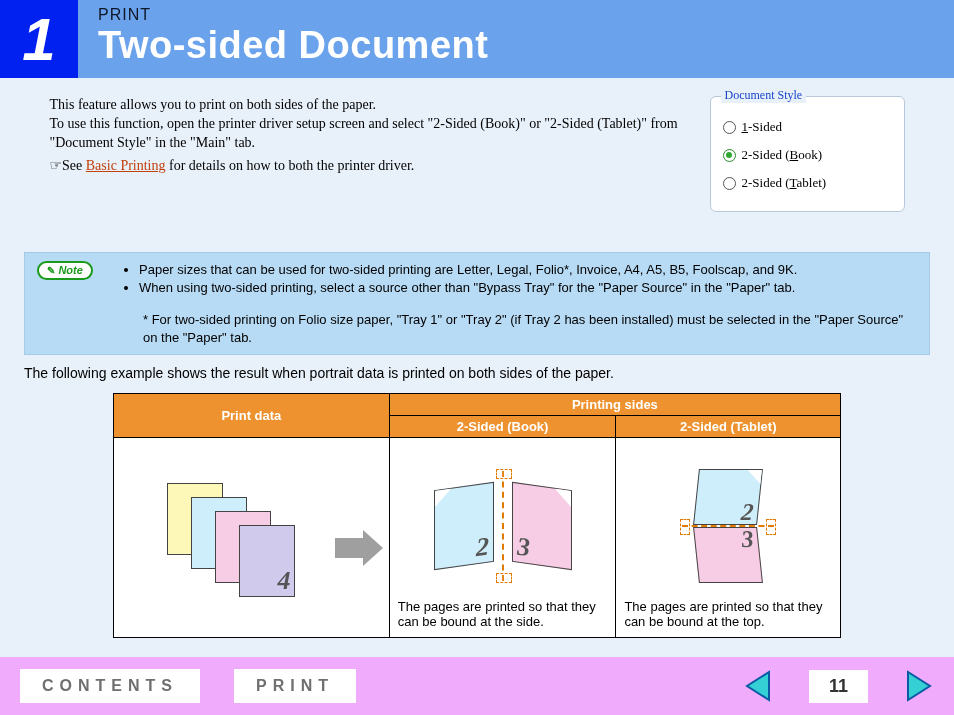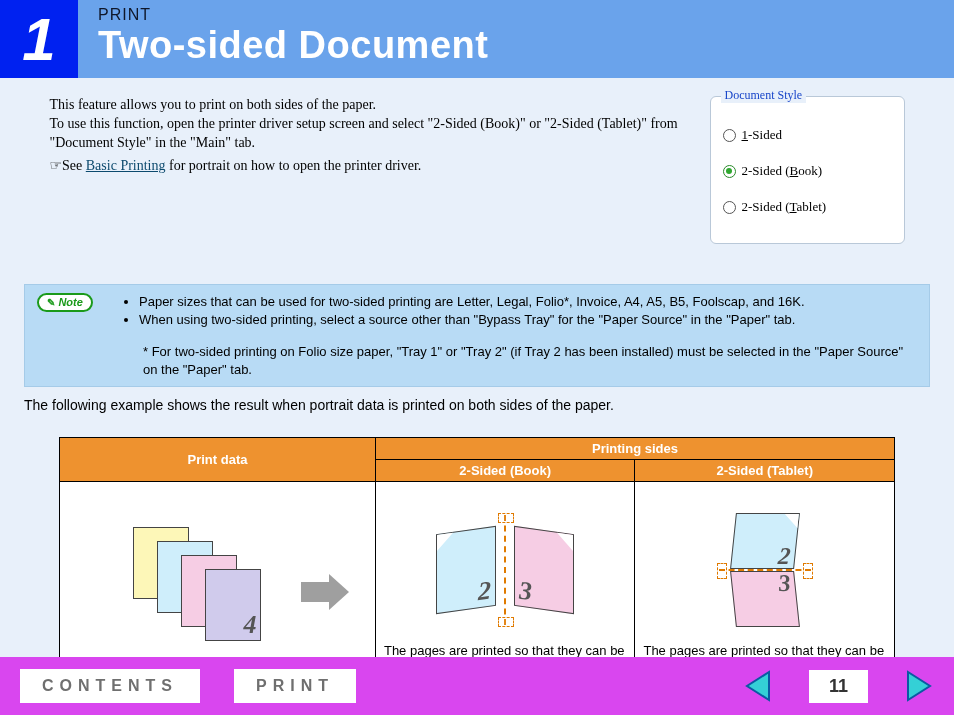--- a/index.html
+++ b/index.html
@@ -7,34 +7,34 @@
   .header { background: #6aa3eb; height: 78px; display: flex; align-items: stretch; }
   .chapter-box { background: #0021f0; color: #fff; width: 78px; font-size: 60px; font-weight: bold; font-style: italic; display: flex; align-items: center; justify-content: center; }
   .header-text { padding: 6px 0 0 20px; }
   .breadcrumb { color: #0f172a; font-size: 16px; font-weight: normal; letter-spacing: 1px; }
   .title { color: #fff; font-size: 38px; font-weight: bold; letter-spacing: 0.5px; }
   .content { padding: 18px 24px 0 24px; position: relative; }
   .intro-row { display: flex; justify-content: center; font-family: Liberation Serif, serif; }
   .intro-text { font-size: 14px; line-height: 1.35; max-width: 660px; }
   .see-line { margin-top: 4px; }
   .pointer-icon { font-size: 14px; }
-  .link { color: #0c4a6e; text-decoration: underline; }
+  .link { color: #c2410c; text-decoration: underline; }
   .docstyle-box { border: 1px solid #b9c8d8; border-radius: 6px; width: 195px; padding: 10px 24px 8px 12px; position: relative; background: #fff; font-size: 13px; }
   .docstyle-legend { position: absolute; top: -9px; left: 10px; background: #e8f0fa; padding: 0 4px; color: #1845c9; font-size: 12px; }
-  .radio-row { display: flex; align-items: center; gap: 6px; margin: 20px 0; }
+  .radio-row { display: flex; align-items: center; gap: 6px; margin: 12px 0; }
   .radio { width: 13px; height: 13px; border: 1px solid #555; border-radius: 50%; display: inline-flex; align-items: center; justify-content: center; }
   .radio.selected { border-color: #2a8a2a; }
   .radio.selected::after { content: ""; width: 6px; height: 6px; background: #2fa82f; border-radius: 50%; }
   .note-box { background: #b8dbf5; border: 1px solid #a5cbe8; margin-top: 40px; padding: 8px 14px 8px 100px; position: relative; font-size: 13px; line-height: 1.35; }
   .note-badge { position: absolute; left: 12px; top: 8px; border: 2px solid #1a9a1a; border-radius: 12px; background: #fff; color: #1a9a1a; font-style: italic; font-weight: bold; font-size: 11px; padding: 0 8px; display: flex; align-items: center; gap: 3px; }
   .note-pencil { font-style: normal; font-size: 10px; }
   .note-list li { list-style: disc; margin-left: 14px; }
   .note-sub { margin-left: 18px; margin-top: 15px; }
   .example-text { font-size: 14px; margin-top: 10px; }
-  .result-table { border-collapse: collapse; margin: 24px auto 0 auto; width: 836px; }
+  .result-table { border-collapse: collapse; margin: 12px auto 0 auto; width: 728px; }
   .result-table th { color: #fff; font-weight: bold; font-size: 13px; padding: 3px; }
   .h-orange { background: #ee922f; }
   .h-orange-sub { background: #ee922f; border: 1px solid #000; }
   .result-table td { border: 1px solid #000; vertical-align: bottom; padding: 8px; background: #fff; }
   .diagram-cell { text-align: center; height: 200px; position: relative; }
   .caption { font-size: 13px; text-align: left; margin-top: 8px; }
   
   .stack-wrap { display: flex; align-items: center; justify-content: center; gap: 18px; height: 100%; }
   .stack { position: relative; width: 150px; height: 110px; }
   .page { position: absolute; width: 56px; height: 72px; border: 1px solid #444; }
@@ -63,21 +63,21 @@
   .tablet-wrap { display:flex; flex-direction:column; align-items:center; justify-content:center; height:130px; }
   .tab-top { width: 64px; height: 56px; background:#cfeefb; border:1px solid #444; position:relative; transform: skewX(-6deg);}
   .tab-bot { width: 64px; height: 56px; background:#f6cde4; border:1px solid #444; position:relative; transform: skewX(6deg);}
   .tab-spine { height:1px; border-top:2px dashed #e07a00; width: 92px; position:relative;}
   .tab-cap { position:absolute; height:16px; width:10px; border:1px dashed #e07a00; top:-8px;}
   .tab-cap.l{left:-2px;} .tab-cap.r{right:-2px;}
   .tn2 { position:absolute; right:4px; bottom:-2px; font-size:24px; font-style:italic; font-family:"Times New Roman",serif; color:#555; font-weight:bold;}
   .tn3 { position:absolute; right:4px; top:-2px; font-size:24px; font-style:italic; font-family:"Times New Roman",serif; color:#555; font-weight:bold;}
   .fold-corner-tab { position:absolute; top:0; right:0; width:0; height:0; border-top:14px solid #fff; border-left:14px solid transparent;}
   
-  .footer { position: absolute; bottom: 0; left: 0; right: 0; background: #d946ef; height: 58px; display: flex; align-items: center; padding: 0 20px; gap: 34px; }
+  .footer { position: absolute; bottom: 0; left: 0; right: 0; background: #f0abfc; height: 58px; display: flex; align-items: center; padding: 0 20px; gap: 34px; }
   .nav-btn { background: #fff; padding: 8px 22px; color: #6f6f6f; font-weight: bold; letter-spacing: 6px; font-size: 16px; border: none; cursor: pointer; }
   .spacer { flex: 1; }
   .tri-btn { width: 32px; height: 32px; display: inline-block; cursor: pointer; }
   .page-num-box { background: #fff; padding: 6px 20px; font-size: 18px; font-weight: bold; color: #333; }
 </style>
 </head>
 <body>
 
 <div class="header">
   <div class="chapter-box">1</div>
@@ -86,21 +86,21 @@
     <div class="title">Two-sided Document</div>
   </div>
 </div>
 
 <div class="content">
   <div class="intro-row">
     <div class="intro-text">
       <div>This feature allows you to print on both sides of the paper.</div>
       <div>To use this function, open the printer driver setup screen and select "2-Sided (Book)" or "2-Sided (Tablet)" from "Document Style" in the "Main" tab.</div>
       <div class="see-line">
-        <span class="pointer-icon">☞</span><span>See </span><a href="#" class="link">Basic Printing</a><span> for portrait on how to open the printer driver.</span>
+        <span class="pointer-icon">☞</span><span>See </span><a href="#" class="link">Basic Printing</a><span> for details on how to both the printer driver.</span>
       </div>
     </div>
     <div class="docstyle-box">
       <div class="docstyle-legend">Document Style</div>
       <div class="radio-row">
         <span class="radio"></span>
         <span><u>1</u>-Sided</span>
       </div>
       <div class="radio-row">
         <span class="radio selected"></span>
@@ -112,21 +112,21 @@
       </div>
     </div>
   </div>
 
   <div class="note-box">
     <div class="note-badge">
       <span class="note-pencil">✎</span>
       <span>Note</span>
     </div>
     <ul class="note-list">
-      <li>Paper sizes that can be used for two-sided printing are Letter, Legal, Folio*, Invoice, A4, A5, B5, Foolscap, and 16K.</li>
+      <li>Paper sizes that can be used for two-sided printing are Letter, Legal, Folio*, Invoice, A4, A5, B5, Foolscap, and 9K.</li>
       <li>When using two-sided printing, select a source other than "Bypass Tray" for the "Paper Source" in the "Paper" tab.</li>
     </ul>
     <div class="note-sub">* For two-sided printing on Folio size paper, "Tray 1" or "Tray 2" (if Tray 2 has been installed) must be selected in the "Paper Source" on the "Paper" tab.</div>
   </div>
 
   <div class="example-text">The following example shows the result when portrait data is printed on both sides of the paper.</div>
 
   <table class="result-table">
     <tbody>
         <tr>

